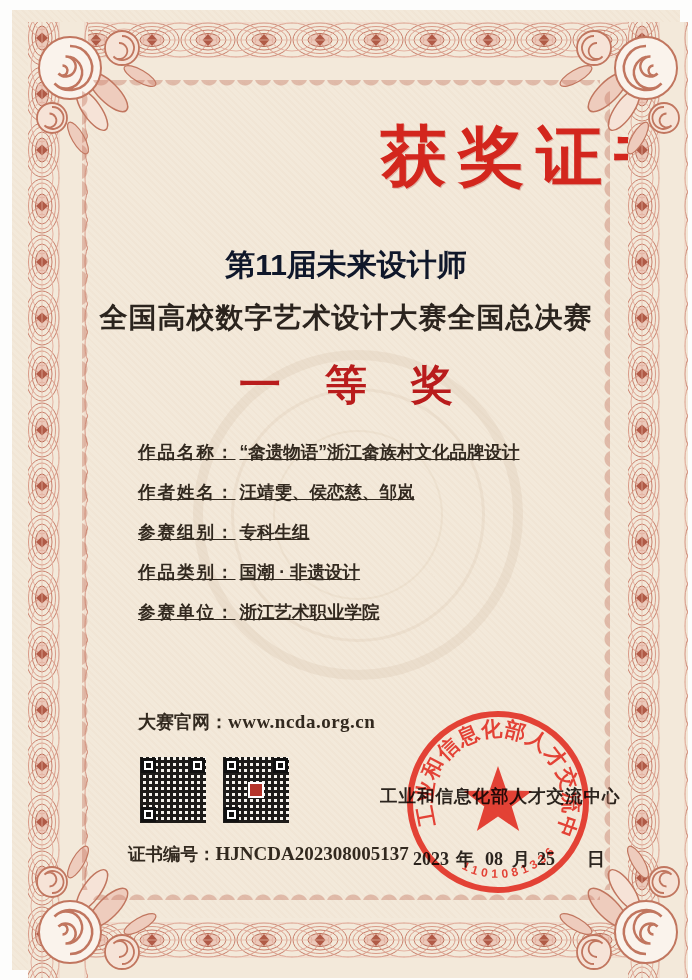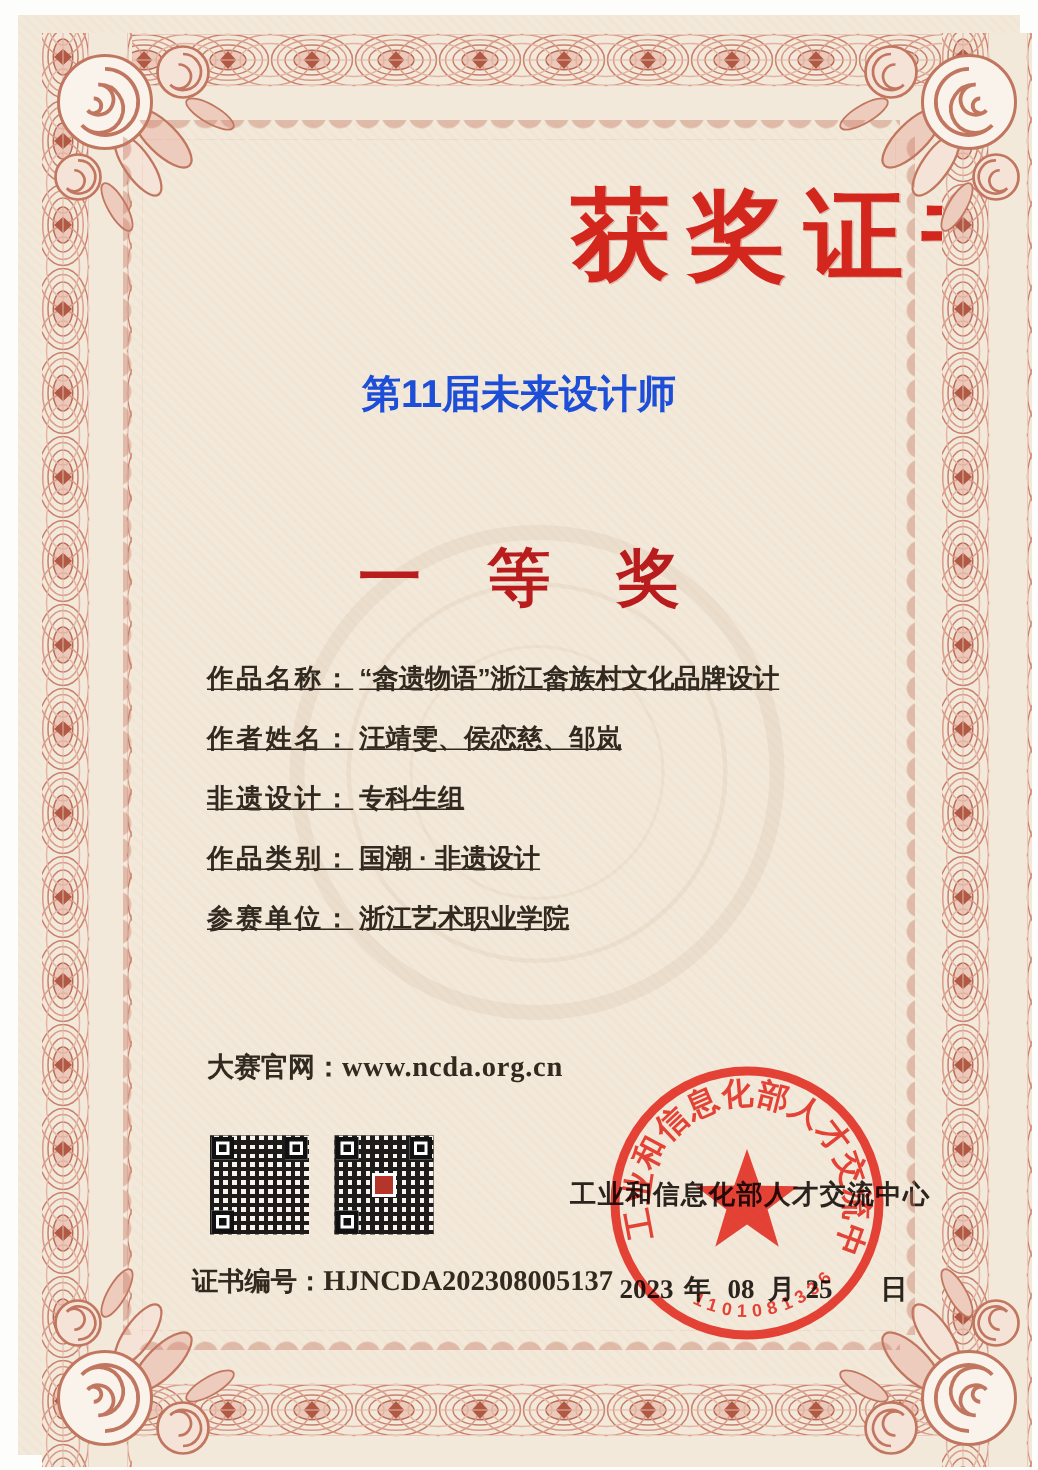--- a/index.html
+++ b/index.html
@@ -23,33 +23,33 @@
   .fringe-right{top:80px;bottom:80px;right:70px;width:13px;
      background:radial-gradient(circle at 16px 9px,rgba(197,122,100,.42) 8px,rgba(197,122,100,0) 9px);
      background-size:13px 18px;background-repeat:repeat-y;}
 
   .content{position:absolute;inset:0;z-index:2;}
   .title{position:absolute;top:112px;left:0;width:100%;text-align:right;
      color:#d3261d;font-size:66px;font-weight:900;letter-spacing:.18em;text-indent:.18em;
      font-family:"Liberation Serif","DejaVu Serif",serif;
      text-shadow:1px 1px 0 rgba(160,20,15,.25);}
   .sub1{position:absolute;top:245px;left:0;width:100%;text-align:center;
-     color:#1d4ed8;font-size:26px;font-weight:800;}
+     color:#0f172a;font-size:30px;font-weight:800;}
   .sub2{position:absolute;top:299px;left:0;width:100%;text-align:center;
      color:#2b241e;font-size:28px;font-weight:800;letter-spacing:1px;}
   .award{position:absolute;top:357px;left:0;width:100%;text-align:center;
      color:#b91c1c;font-size:42px;font-weight:900;letter-spacing:1.05em;text-indent:1.05em;
      font-family:"Liberation Serif","DejaVu Serif",serif;}
 
   .fields{position:absolute;top:432px;left:138px;right:80px;}
   .field-row{height:40px;line-height:40px;font-size:17.5px;font-weight:700;color:#32291f;
      white-space:nowrap;text-decoration:underline;}
   .field-row .lbl{letter-spacing:2px;margin-right:4px;}
 
-  .website{position:absolute;top:701px;left:138px;height:30px;line-height:20px;
+  .website{position:absolute;top:701px;left:138px;height:30px;line-height:42px;
      font-size:18px;font-weight:700;color:#32291f;}
   .website .url{font-family:"Liberation Serif","DejaVu Serif",serif;font-size:19px;letter-spacing:.5px;}
 
   .qr{position:absolute;top:757px;width:66px;height:66px;background-color:#f7f4ee;
      background-image:repeating-linear-gradient(0deg,#1e1c1a 0 3px,transparent 3px 6px),
                       repeating-linear-gradient(90deg,#1e1c1a 0 3px,transparent 3px 6px);}
   .qr1{left:140px;} .qr2{left:223px;}
   .finder{position:absolute;width:15px;height:15px;background:#fff;border:3px solid #111;box-sizing:border-box;}
   .finder::after{content:"";position:absolute;left:2px;top:2px;width:5px;height:5px;background:#111;}
   .f-tl{left:1px;top:1px;} .f-tr{right:1px;top:1px;} .f-bl{left:1px;bottom:1px;}
@@ -133,31 +133,32 @@
   <div class="fringe fringe-bottom"></div>
   <div class="fringe fringe-left"></div>
   <div class="fringe fringe-right"></div>
 </div>
 
 <div class="content">
   <div class="watermark"></div>
 
   <div class="title">获奖证书</div>
   <div class="sub1">第11届未来设计师</div>
+  <div class="sub2">全国高校数字艺术设计大赛全国总决赛</div>
   <div class="award">一等奖</div>
 
   <div class="fields">
     <div class="field-row">
       <span class="lbl">作品名称：</span><span class="val">“畲遗物语”浙江畲族村文化品牌设计</span>
     </div>
     <div class="field-row">
       <span class="lbl">作者姓名：</span><span class="val">汪靖雯、侯恋慈、邹岚</span>
     </div>
     <div class="field-row">
-      <span class="lbl">非遗设计：</span><span class="val">专科生组</span>
+      <span class="lbl">参赛组别：</span><span class="val">专科生组</span>
     </div>
     <div class="field-row">
       <span class="lbl">作品类别：</span><span class="val">国潮 · 非遗设计</span>
     </div>
     <div class="field-row">
       <span class="lbl">参赛单位：</span><span class="val">浙江艺术职业学院</span>
     </div>
   </div>
 
   <div class="website">

